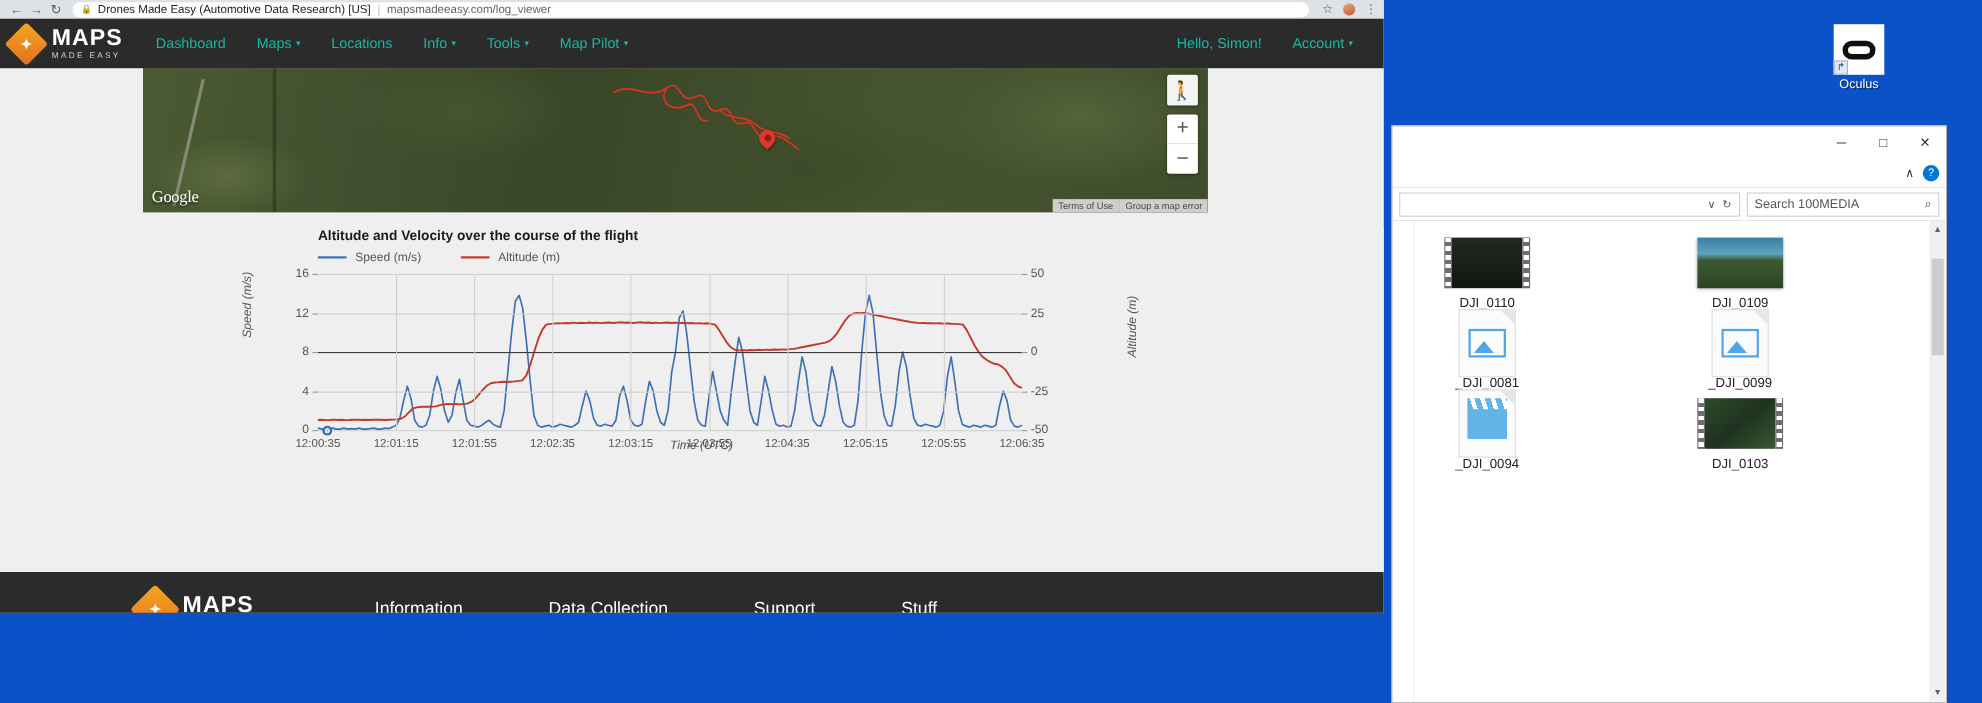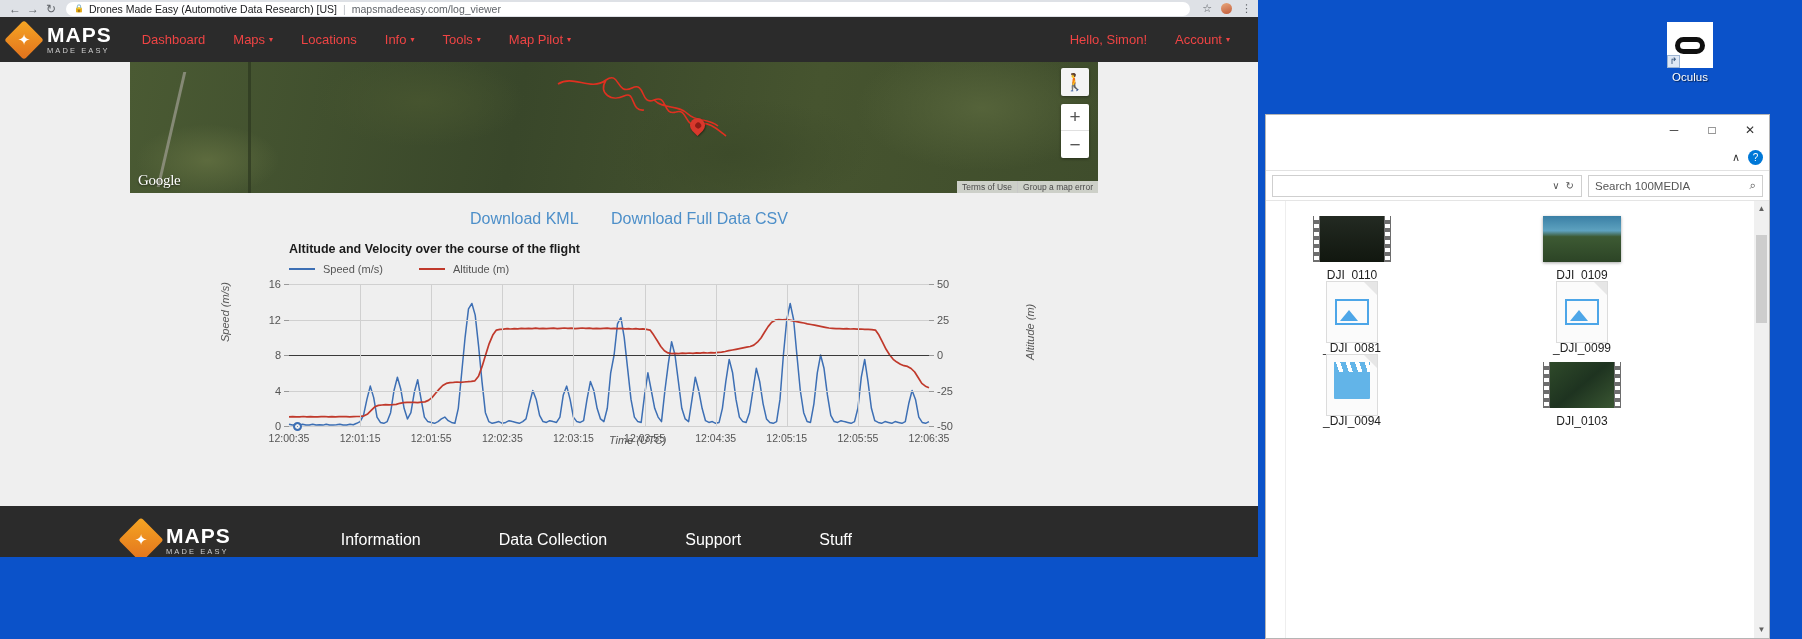--- a/index.html
+++ b/index.html
@@ -95,21 +95,21 @@
   }
   .diamond-logo .star {
     position: absolute; inset: 0; display: flex;
     align-items: center; justify-content: center;
     color: #fff; font-size: 15px; z-index: 2;
   }
   #brand-text { line-height: 1; }
   #brand-main { font-size: 21px; font-weight: bold; color: #fff; letter-spacing: 1px; }
   #brand-sub { font-size: 7.5px; color: #cfcfcf; letter-spacing: 2.1px; margin-top: 2px; }
   .nav-link {
-    font-size: 13px; color: #ef4444; padding: 0 14px;
+    font-size: 13px; color: #14b8a6; padding: 0 14px;
     height: 45px; display: flex; align-items: center; cursor: pointer;
   }
   .caret { margin-left: 4px; font-size: 8px; }
   #nav-right { margin-left: auto; display: flex; align-items: center; padding-right: 14px; }
 
   
   #map-wrap {
     position: relative; margin: 0 0 0 130px;
     width: 968px; height: 131px; overflow: hidden;
     background: #3c4a2c;
@@ -486,24 +486,20 @@
         <div>−</div>
       </div>
       <div id="map-attrib">
         <span>Terms of Use</span>
         <span>Group a map error</span>
       </div>
     </div>
 
     <div id="page-body">
 
-      <div id="download-row">
-        <a>Download KML</a>
-        <a>Download Full Data CSV</a>
-      </div>
 
       <div id="chart-area">
         <div id="chart-title">Altitude and Velocity over the course of the flight</div>
 
         <div id="chart-legend">
           <div class="legend-item">
             <span class="legend-swatch" id="sw-speed" style="background: rgb(61, 111, 180);"></span>
             <span>Speed (m/s)</span>
           </div>
           <div class="legend-item">

